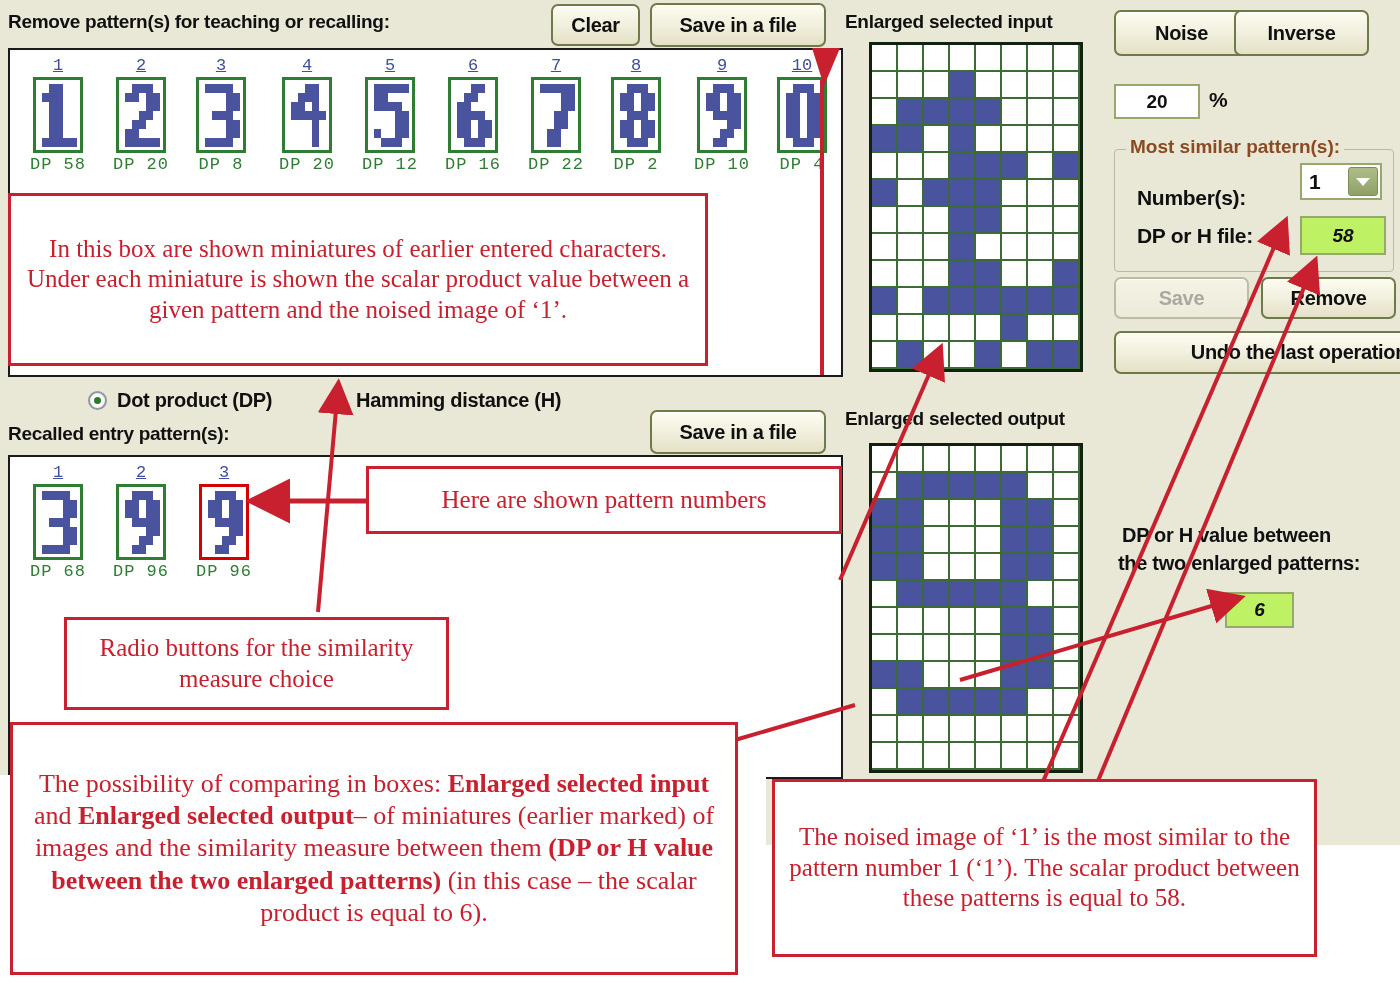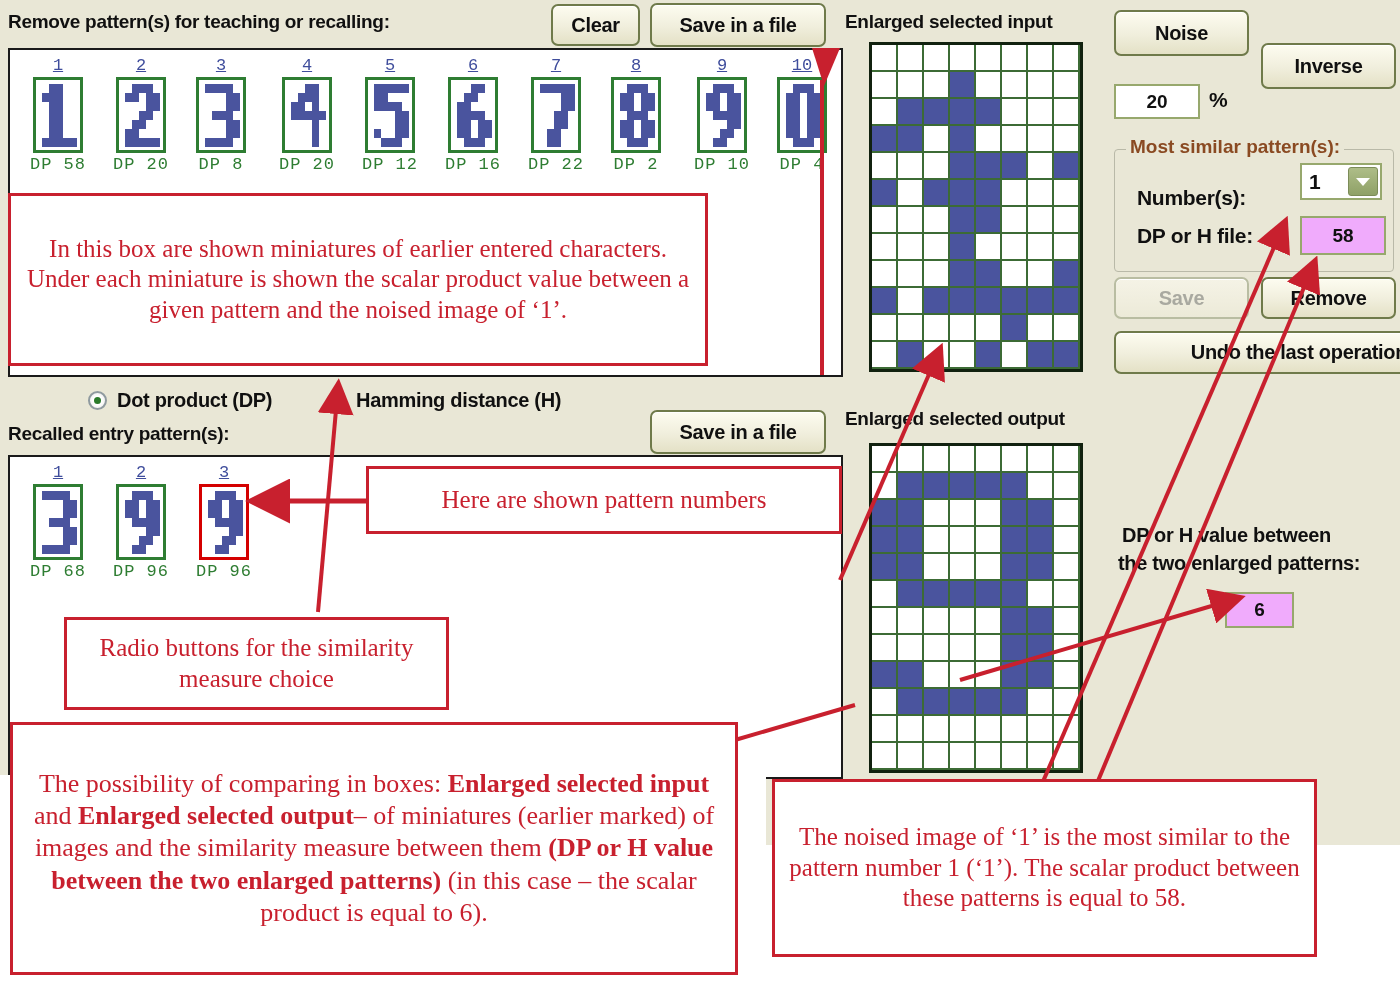--- a/index.html
+++ b/index.html
@@ -42,21 +42,21 @@
   .tbox{
     position:absolute;
     background:#ffffff;
     border:2px solid #97a86d;
     display:flex;align-items:center;justify-content:center;
     font-family:"Liberation Sans", sans-serif;
     font-weight:bold;
     font-size:19px;
     color:#101010;
   }
-  .tbox.flat{background:#f0abfc;}
+  .tbox.flat{background:#bef264;font-style:italic;}
   .panel{
     position:absolute;
     background:#ffffff;
     border:2px solid #1a1a1a;
   }
   .grpbox{
     position:absolute;
     border:1px solid #b9b9a8;
     border-radius:4px;
   }
@@ -721,21 +721,21 @@
       <div class="c"></div>
       <div class="c"></div>
       <div class="c"></div>
       <div class="c"></div>
       <div class="c"></div>
       <div class="c"></div>
       <div class="c"></div>
     </div>
 
   <div class="btn" style="left:1114px;top:10px;width:131px;height:42px;">Noise</div>
-  <div class="btn" style="left:1261px;top:10px;width:131px;height:42px;margin-top:33px;">Inverse</div>
+  <div class="btn" style="left:1234px;top:10px;width:131px;height:42px;">Inverse</div>
 
   <div class="tbox" style="left:1114px;top:84px;width:82px;height:31px;">20</div>
   <div class="lbl" style="position:absolute;left:1209px;top:88px;font-size:21px;">%</div>
 
   <div class="grpbox" style="left:1114px;top:149px;width:278px;height:121px;"></div>
   <div class="grptitle" style="left:1126px;top:136px;">Most similar pattern(s):</div>
 
   <div class="lbl" style="position:absolute;left:1137px;top:186px;font-size:21px;">Number(s):</div>
   <div class="combo" style="left:1300px;top:163px;width:82px;height:37px;">
     <span>1</span>

